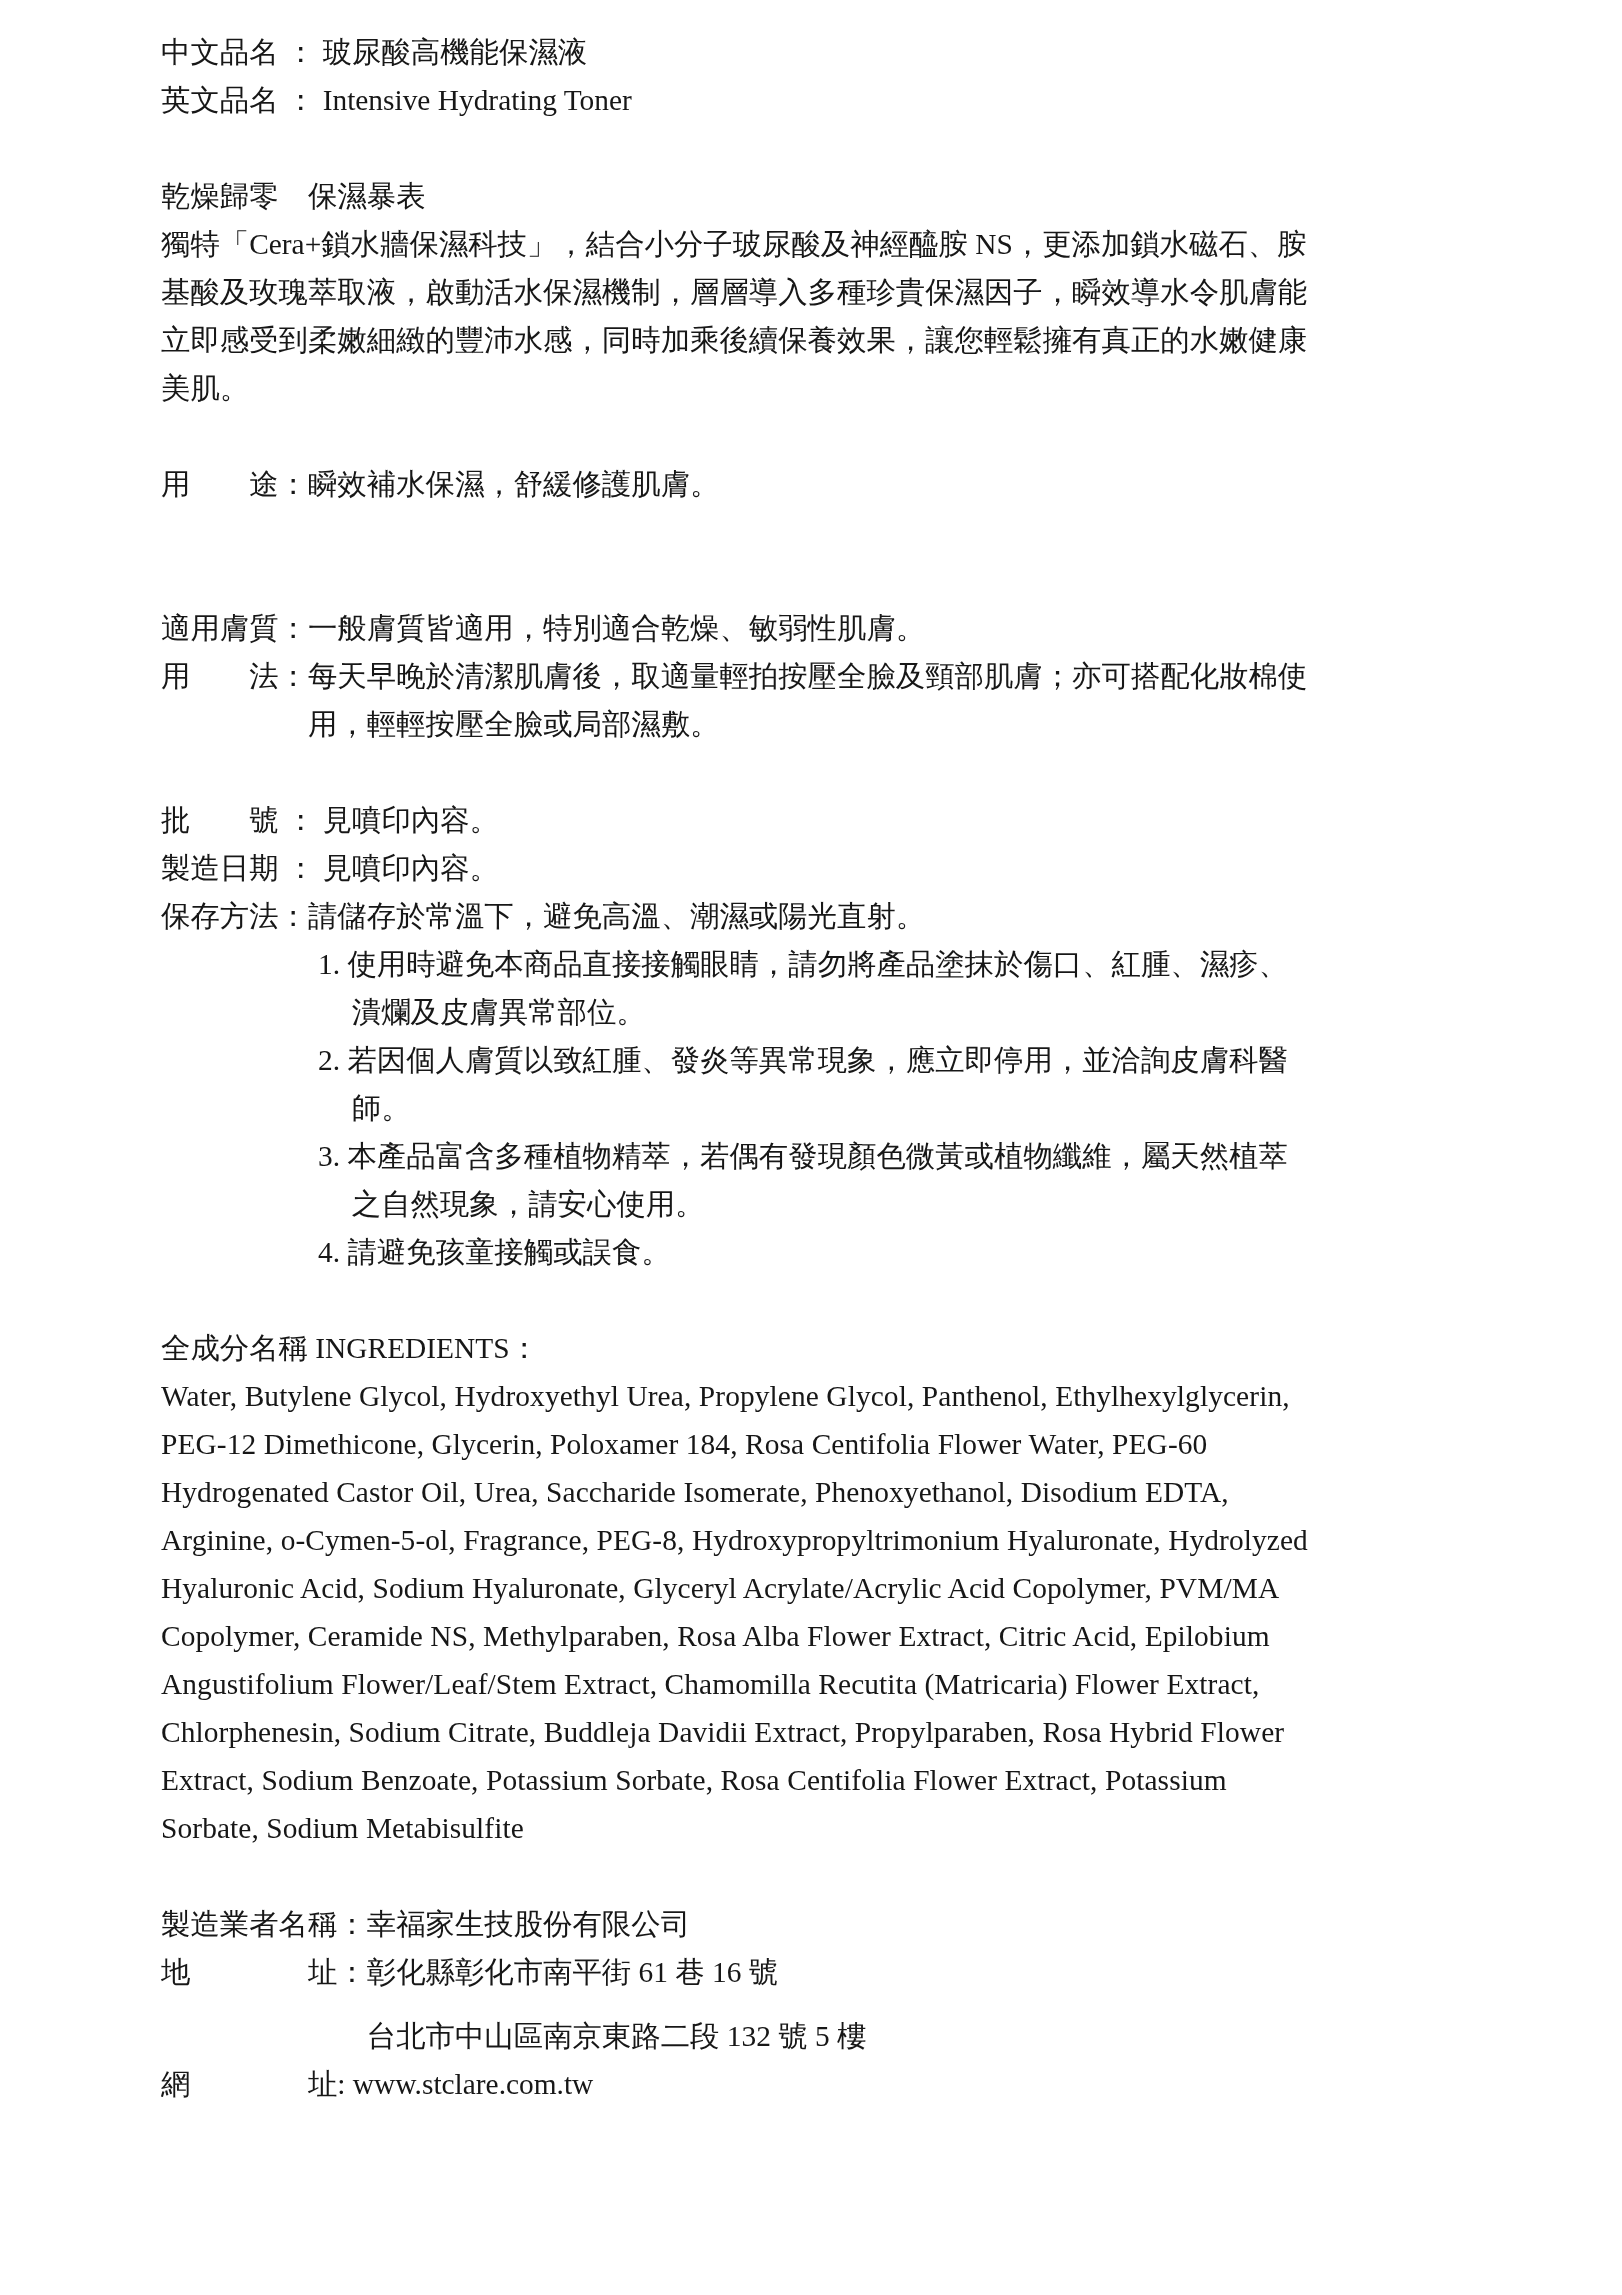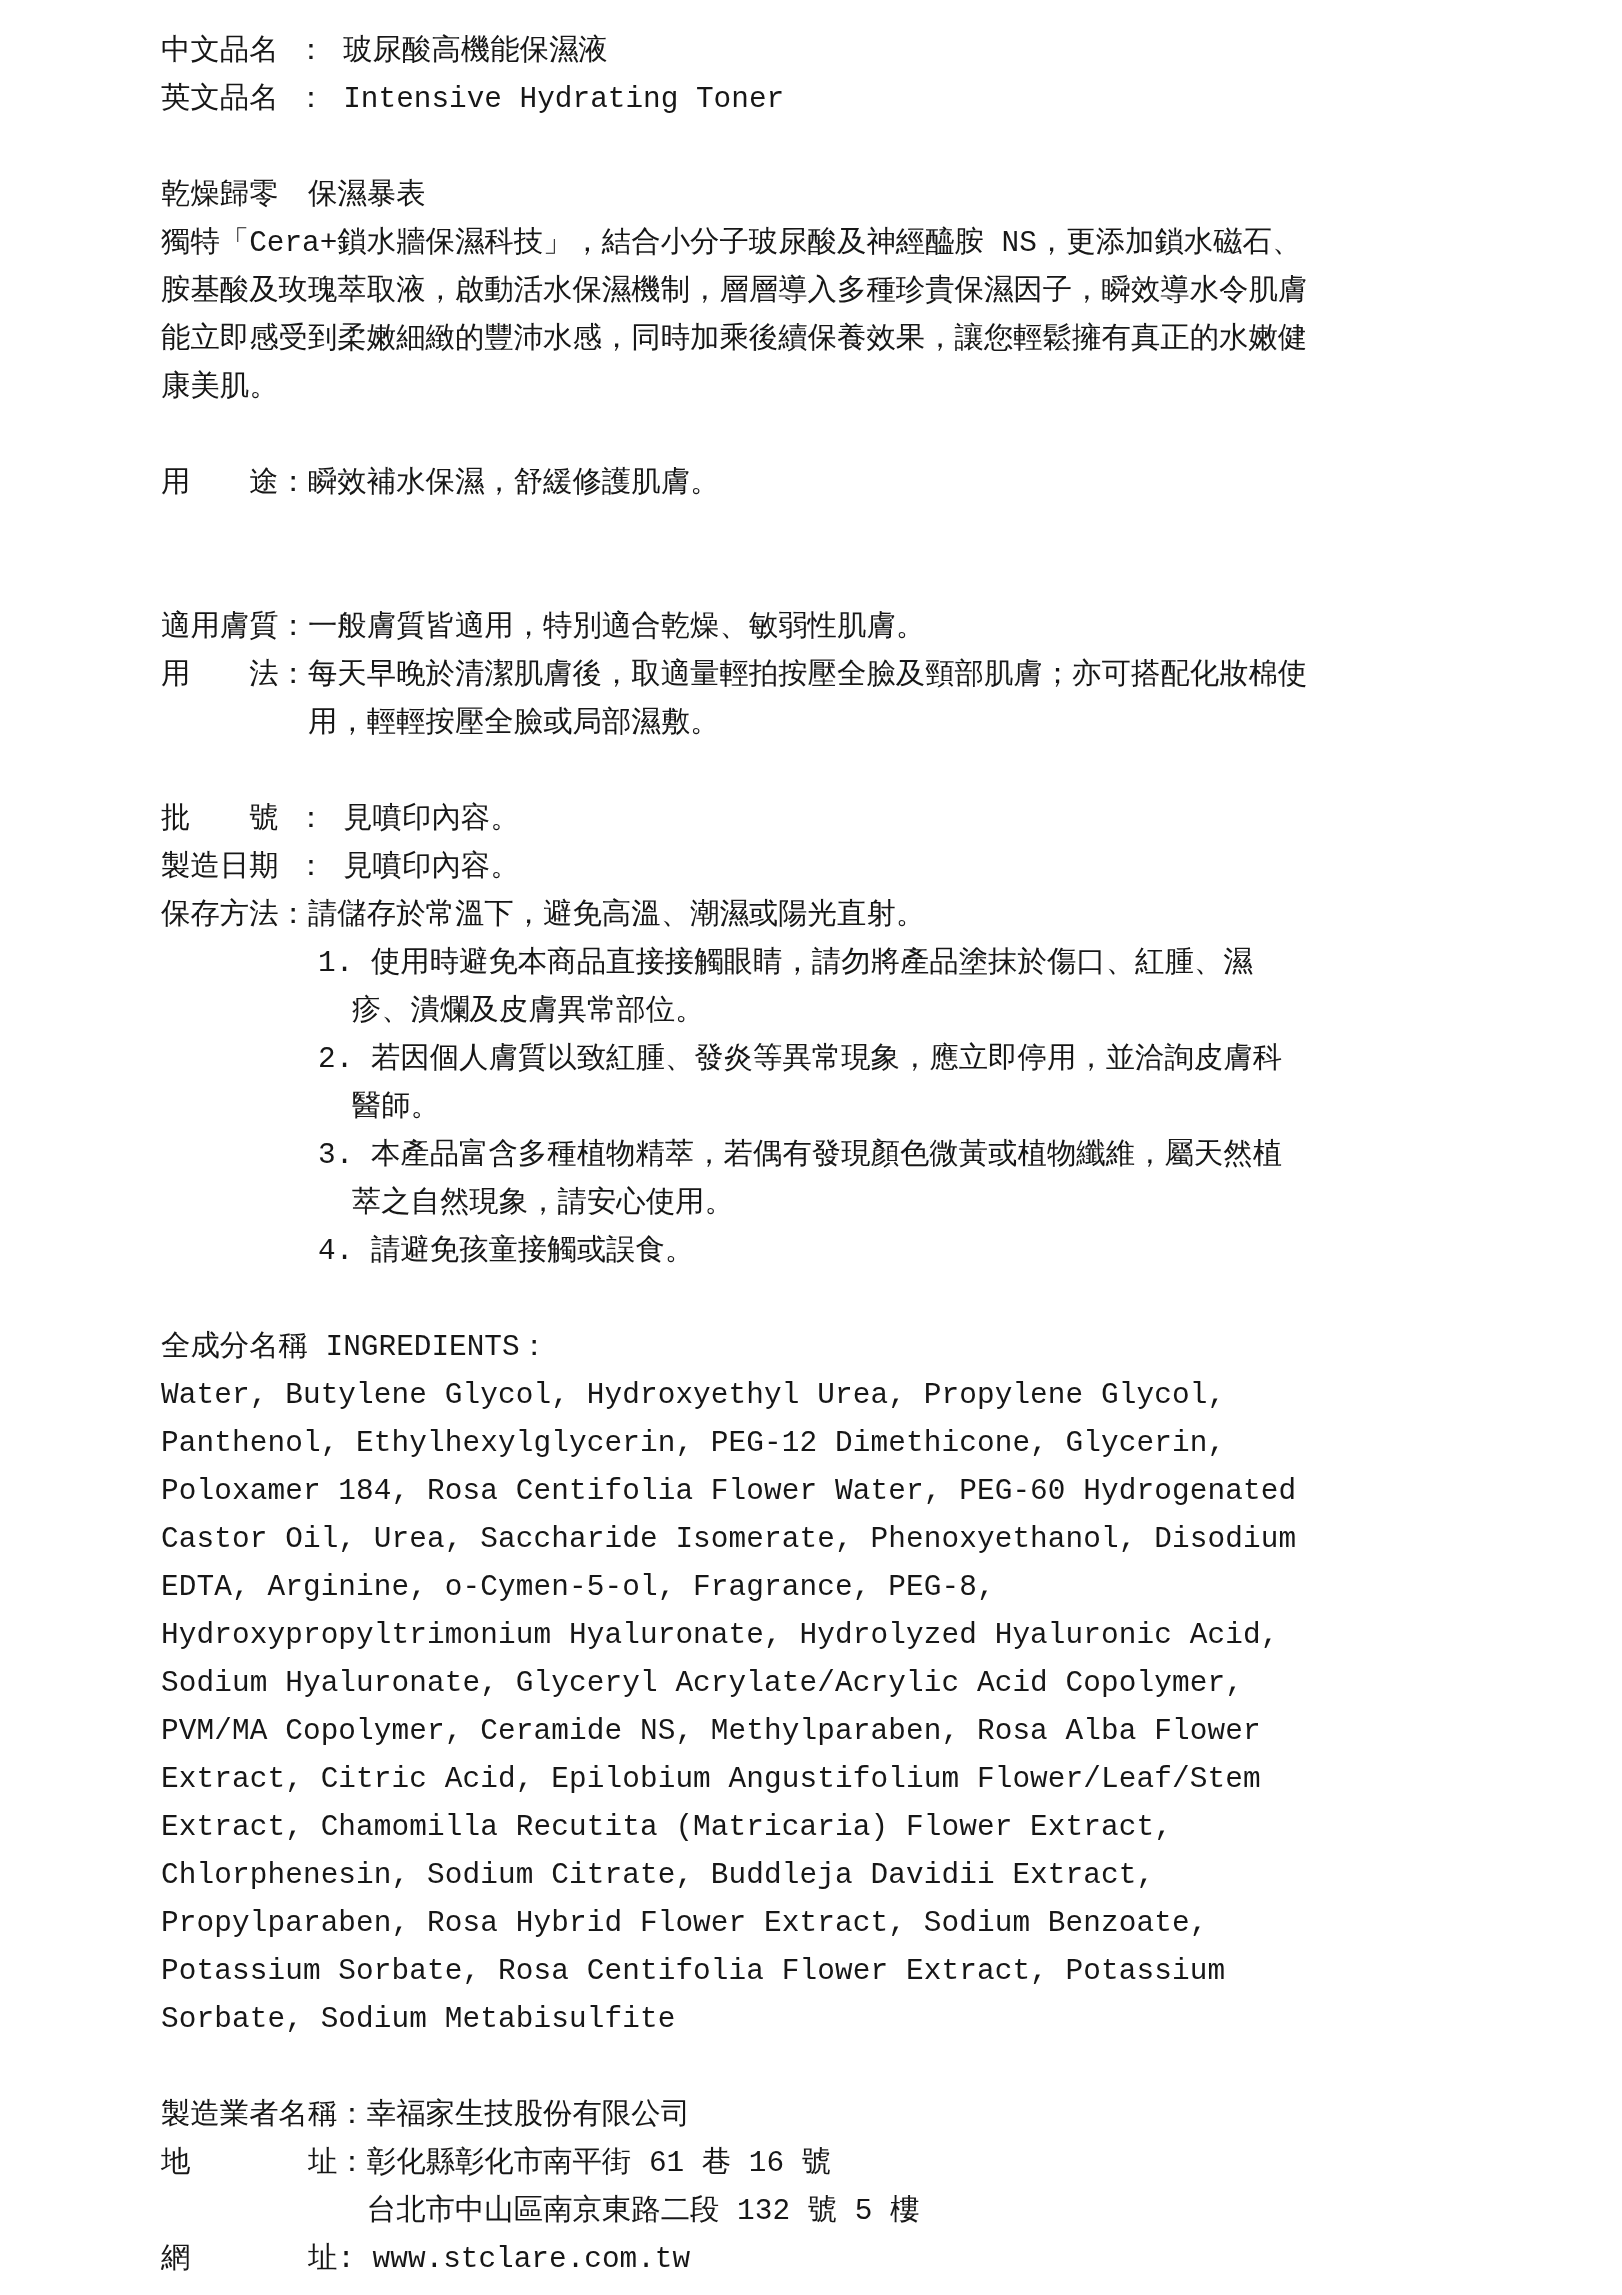--- a/index.html
+++ b/index.html
@@ -8,21 +8,21 @@
     background: #ffffff;
   }
   .page {
     position: relative;
     width: 1525px;
     height: 2295px;
     box-sizing: border-box;
     padding: 27.5px 216px 0 161px;
     background: #ffffff;
     color: #171717;
-    font-family: Liberation Mono, monospace;
+    font-family: Liberation Serif, serif;
     font-size: 29.4px;
     line-height: 48px;
     overflow: hidden;
   }
   .ln {
     white-space: pre-wrap;
     word-break: break-word;
   }
   .sp { height: 48px; }
   
@@ -30,21 +30,21 @@
     padding-left: 5em;
     text-indent: -5em;
   }
   
   .notes { padding-left: 157px; }
   .note {
     padding-left: 1.15em;
     text-indent: -1.15em;
   }
   
-  .addr2 { padding-left: 7em; }
+  .addr2 { padding-left: 7em; margin-top: 16px; }
   .ingredients { letter-spacing: 0.1px; }
 </style>
 </head>
 <body>
 
 <div class="page">
 
   <div class="ln">中文品名 ： 玻尿酸高機能保濕液</div>
   <div class="ln">英文品名 ： Intensive Hydrating Toner</div>
 

